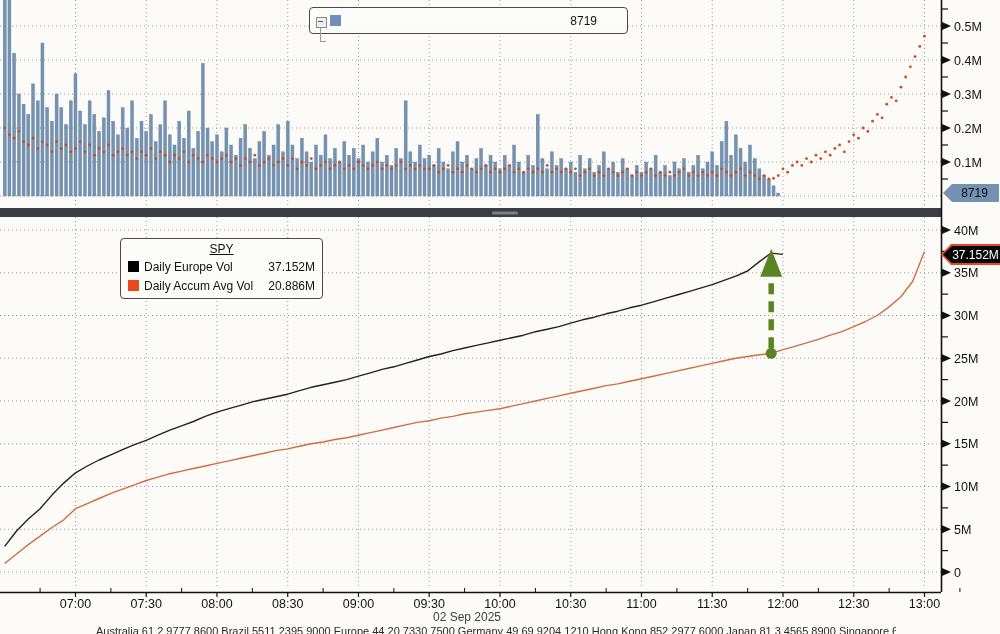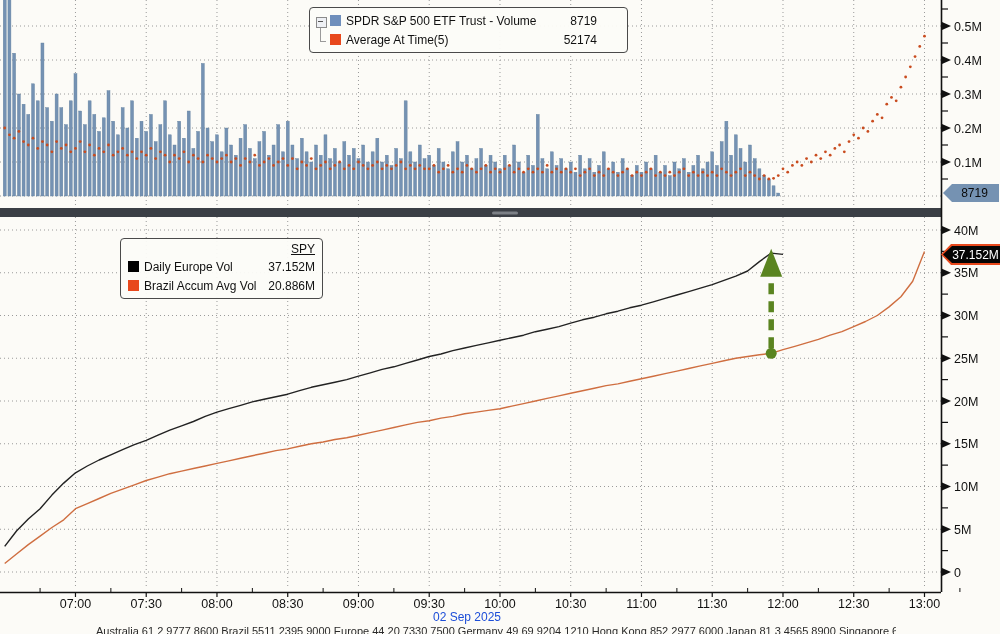--- a/index.html
+++ b/index.html
@@ -6,21 +6,21 @@
   .stage{position:relative;width:1000px;height:634px;background:#fcfbf7;overflow:hidden;
          font-family:"Liberation Sans",sans-serif;}
   .stage svg{position:absolute;left:0;top:0;}
 
   
   .legend{position:absolute;border:1.5px solid #4a4a4a;border-radius:4px;
           background:rgba(252,252,248,0.95);font-size:12px;color:#111;box-sizing:border-box;}
   .top-legend{left:309px;top:7px;width:319px;padding:3px 8px 3px 20px;}
   .bottom-legend{left:120px;top:238px;width:203px;padding:2px 7px 3px 7px;}
   .lrow{display:flex;align-items:center;height:19px;white-space:nowrap;}
-  .ltitle{text-align:right;height:16px;line-height:16px;text-decoration:underline;}
+  .ltitle{text-align:center;height:16px;line-height:16px;text-decoration:underline;}
   .swatch{width:11px;height:11px;display:inline-block;flex:0 0 11px;}
   .llabel{margin-left:5px;}
   .lvalue{margin-left:auto;}
   .top-legend .lvalue{margin-right:22px;}
 
   
   .tree{position:absolute;left:6px;top:9px;width:13px;height:26px;}
   .tree .vline{position:absolute;left:4px;top:9px;width:1px;height:15px;background:#9a9a9a;}
   .tree .hline{position:absolute;left:4px;top:24px;width:6px;height:1px;background:#9a9a9a;}
   .tree .box{position:absolute;left:0;top:0;width:9px;height:9px;border:1px solid #8a8a8a;background:#eef0f4;}
@@ -30,21 +30,21 @@
   .badge-top{position:absolute;left:943px;top:184px;width:56px;height:18px;background:#7592b2;
              clip-path:polygon(0 50%,9px 0,100% 0,100% 100%,9px 100%);
              color:#0b0b0b;font-size:12px;display:flex;align-items:center;justify-content:center;padding-left:7px;box-sizing:border-box;}
   .badge-bot{position:absolute;left:941px;top:244px;width:59px;height:21px;background:#e8481c;
              clip-path:polygon(0 50%,10px 0,100% 0,100% 100%,10px 100%);}
   .badge-bot-inner{position:absolute;left:2px;top:2px;right:0;bottom:2px;background:#050505;
              clip-path:polygon(0 50%,9px 0,100% 0,100% 100%,9px 100%);
              color:#fff;font-size:12px;display:flex;align-items:center;justify-content:center;padding-left:8px;box-sizing:border-box;}
 
   
-  .date-label{position:absolute;left:392px;top:610px;width:150px;text-align:center;font-size:12px;color:#1d4ed8;}
+  .date-label{position:absolute;left:392px;top:610px;width:150px;text-align:center;font-size:12px;color:#404040;}
   .footer-clip{position:absolute;left:96px;top:625px;width:800px;height:9px;overflow:hidden;
                font-size:11px;color:#2a2a2a;white-space:nowrap;}
 </style>
 </head>
 <body>
 
 <div class="stage">
 
   <svg id="chart-svg" width="1000" height="634">
       <defs>
@@ -555,40 +555,34 @@
     </svg>
 
   <div class="legend top-legend">
     <div class="tree">
       <span class="vline"></span>
       <span class="hline"></span>
       <span class="box"></span>
     </div>
     <div class="lrow">
       <span class="swatch" id="sw-vol" style="background: rgb(111, 143, 188);"></span>
-      <span class="llabel">SPDR S&amp;P 500 ETF Trust - Volume</span>
       <span class="lvalue">8719</span>
-    </div>
-    <div class="lrow">
-      <span class="swatch" id="sw-avg" style="background: rgb(232, 72, 28);"></span>
-      <span class="llabel">Average At Time(5)</span>
-      <span class="lvalue">52174</span>
     </div>
   </div>
 
   <div class="legend bottom-legend">
     <div class="ltitle">SPY</div>
     <div class="lrow">
       <span class="swatch" id="sw-accum" style="background: rgb(0, 0, 0);"></span>
       <span class="llabel">Daily Europe Vol</span>
       <span class="lvalue">37.152M</span>
     </div>
     <div class="lrow">
       <span class="swatch" id="sw-accum-avg" style="background: rgb(232, 72, 28);"></span>
-      <span class="llabel">Brazil Accum Avg Vol</span>
+      <span class="llabel">Daily Accum Avg Vol</span>
       <span class="lvalue">20.886M</span>
     </div>
   </div>
 
   <div class="badge-top">8719</div>
   <div class="badge-bot">
     <div class="badge-bot-inner">37.152M</div>
   </div>
 
   <div class="date-label">02 Sep 2025</div>

